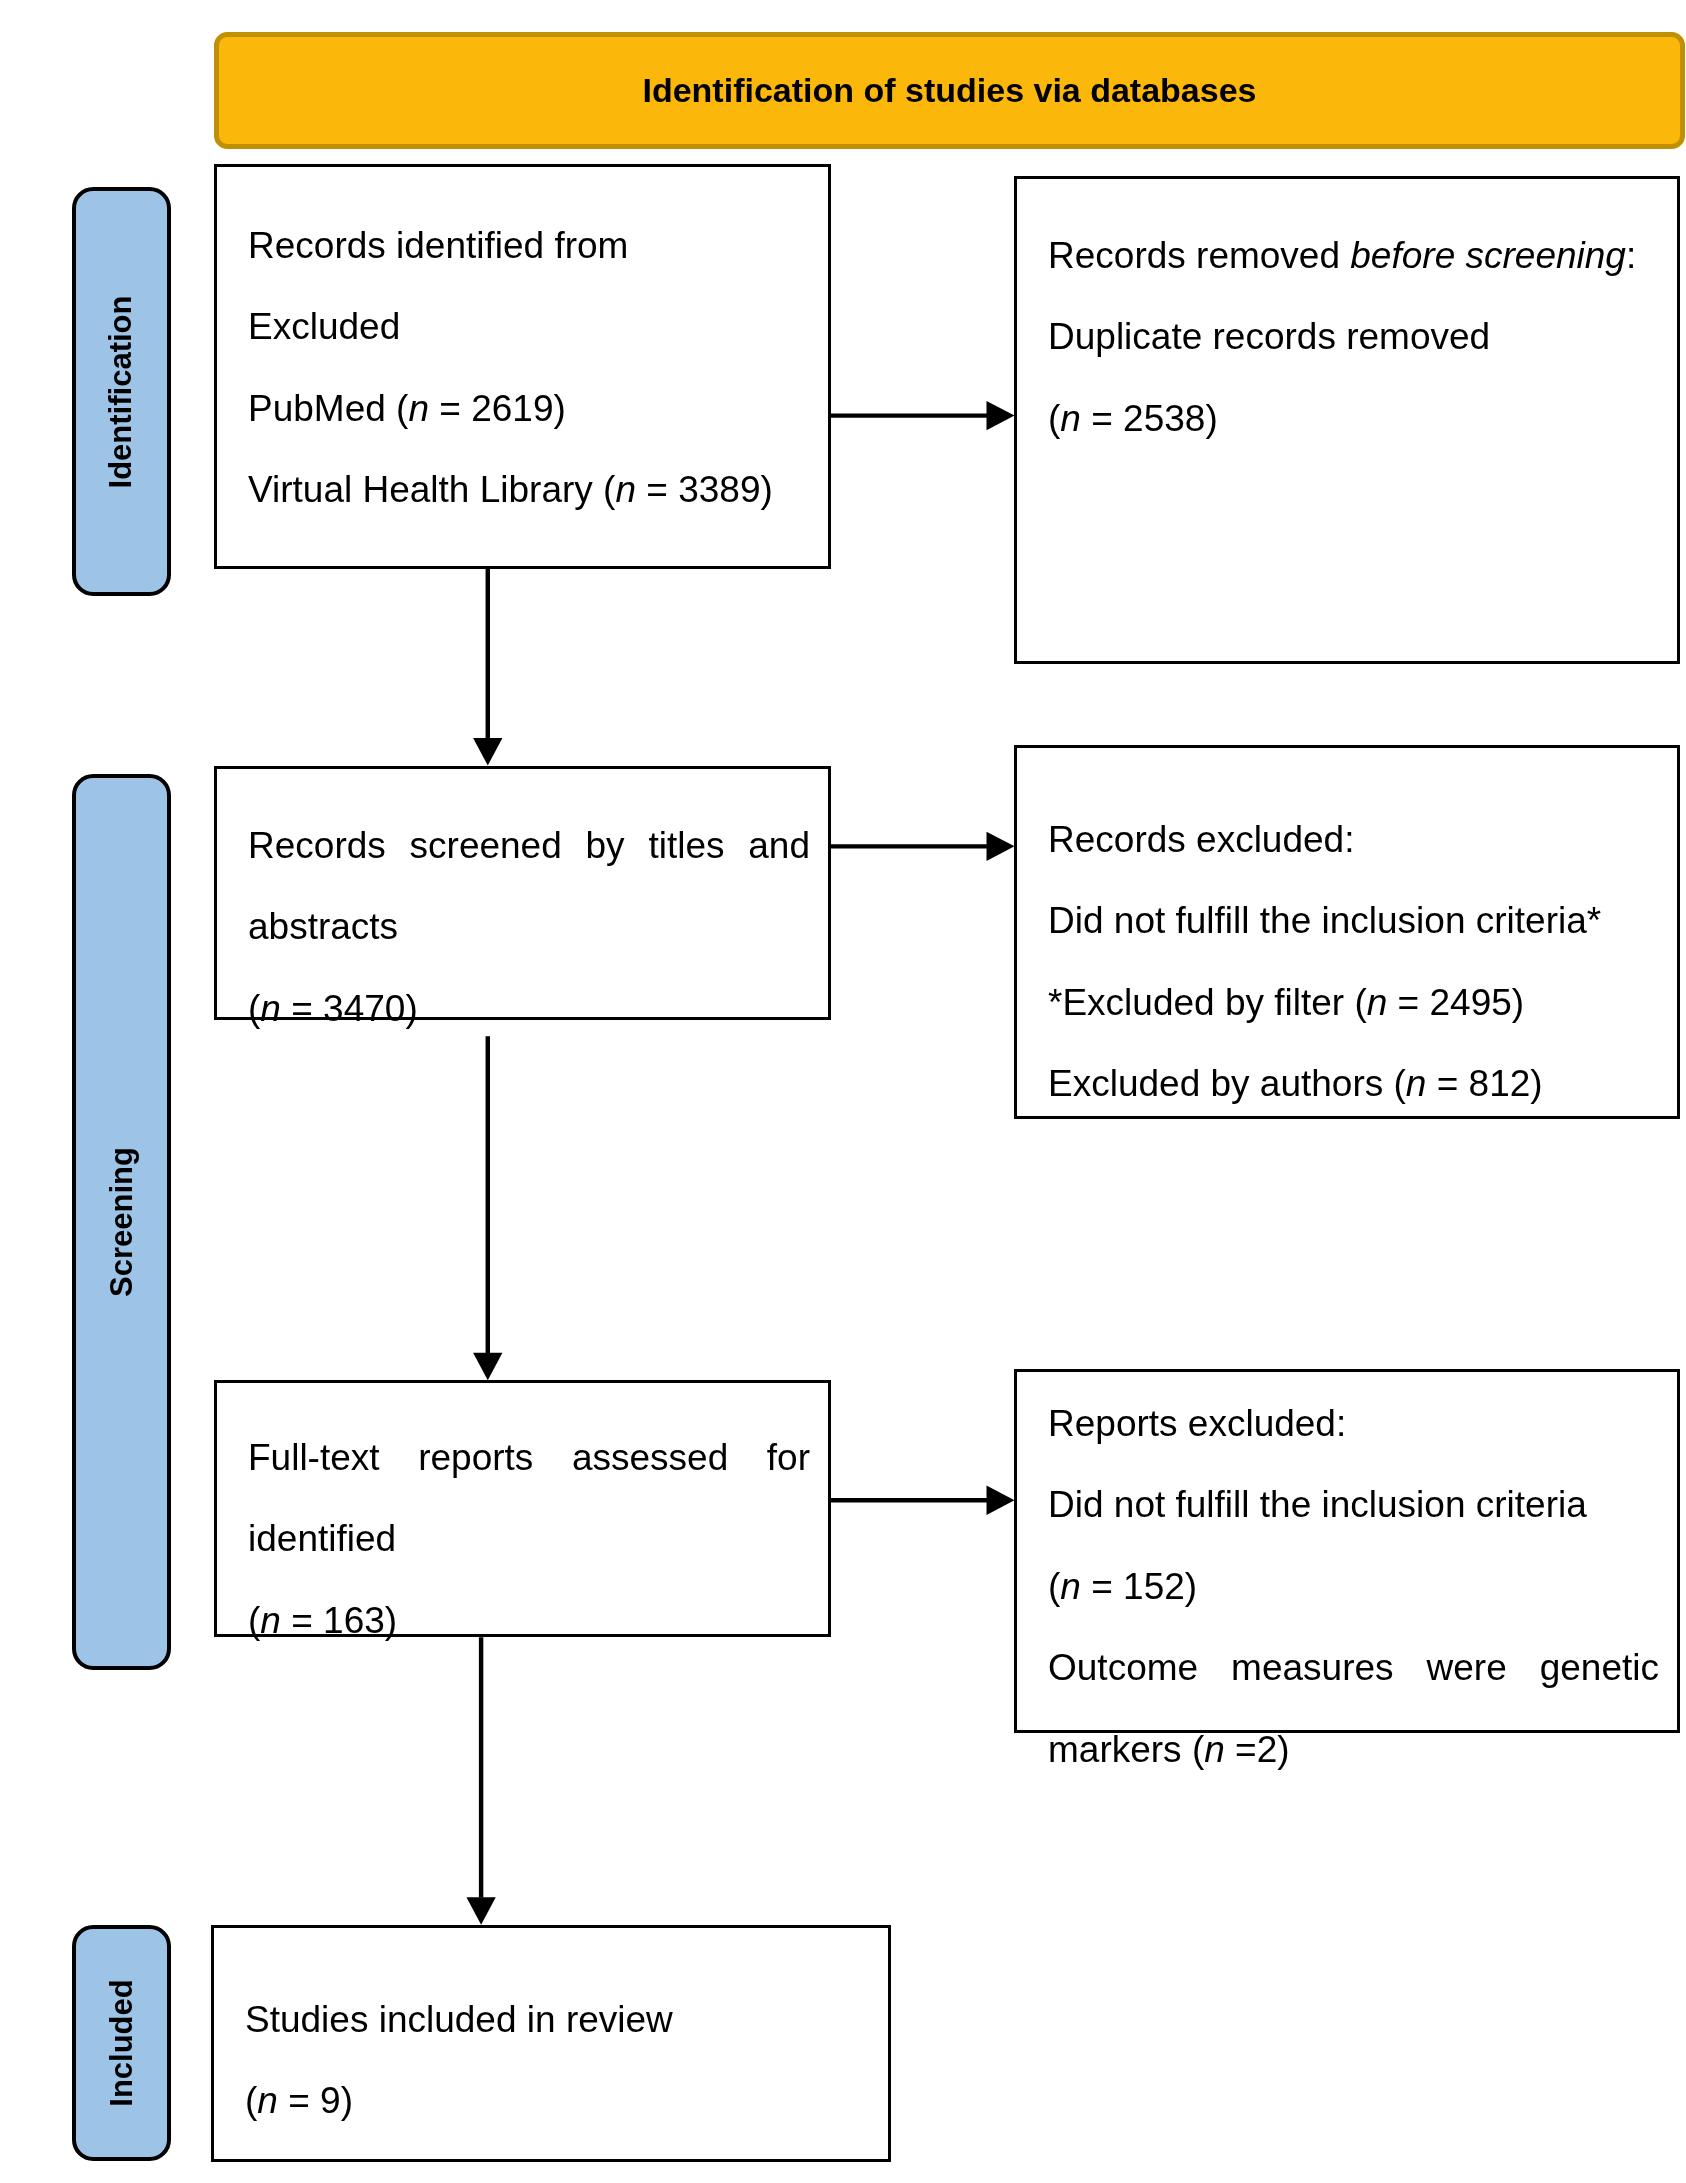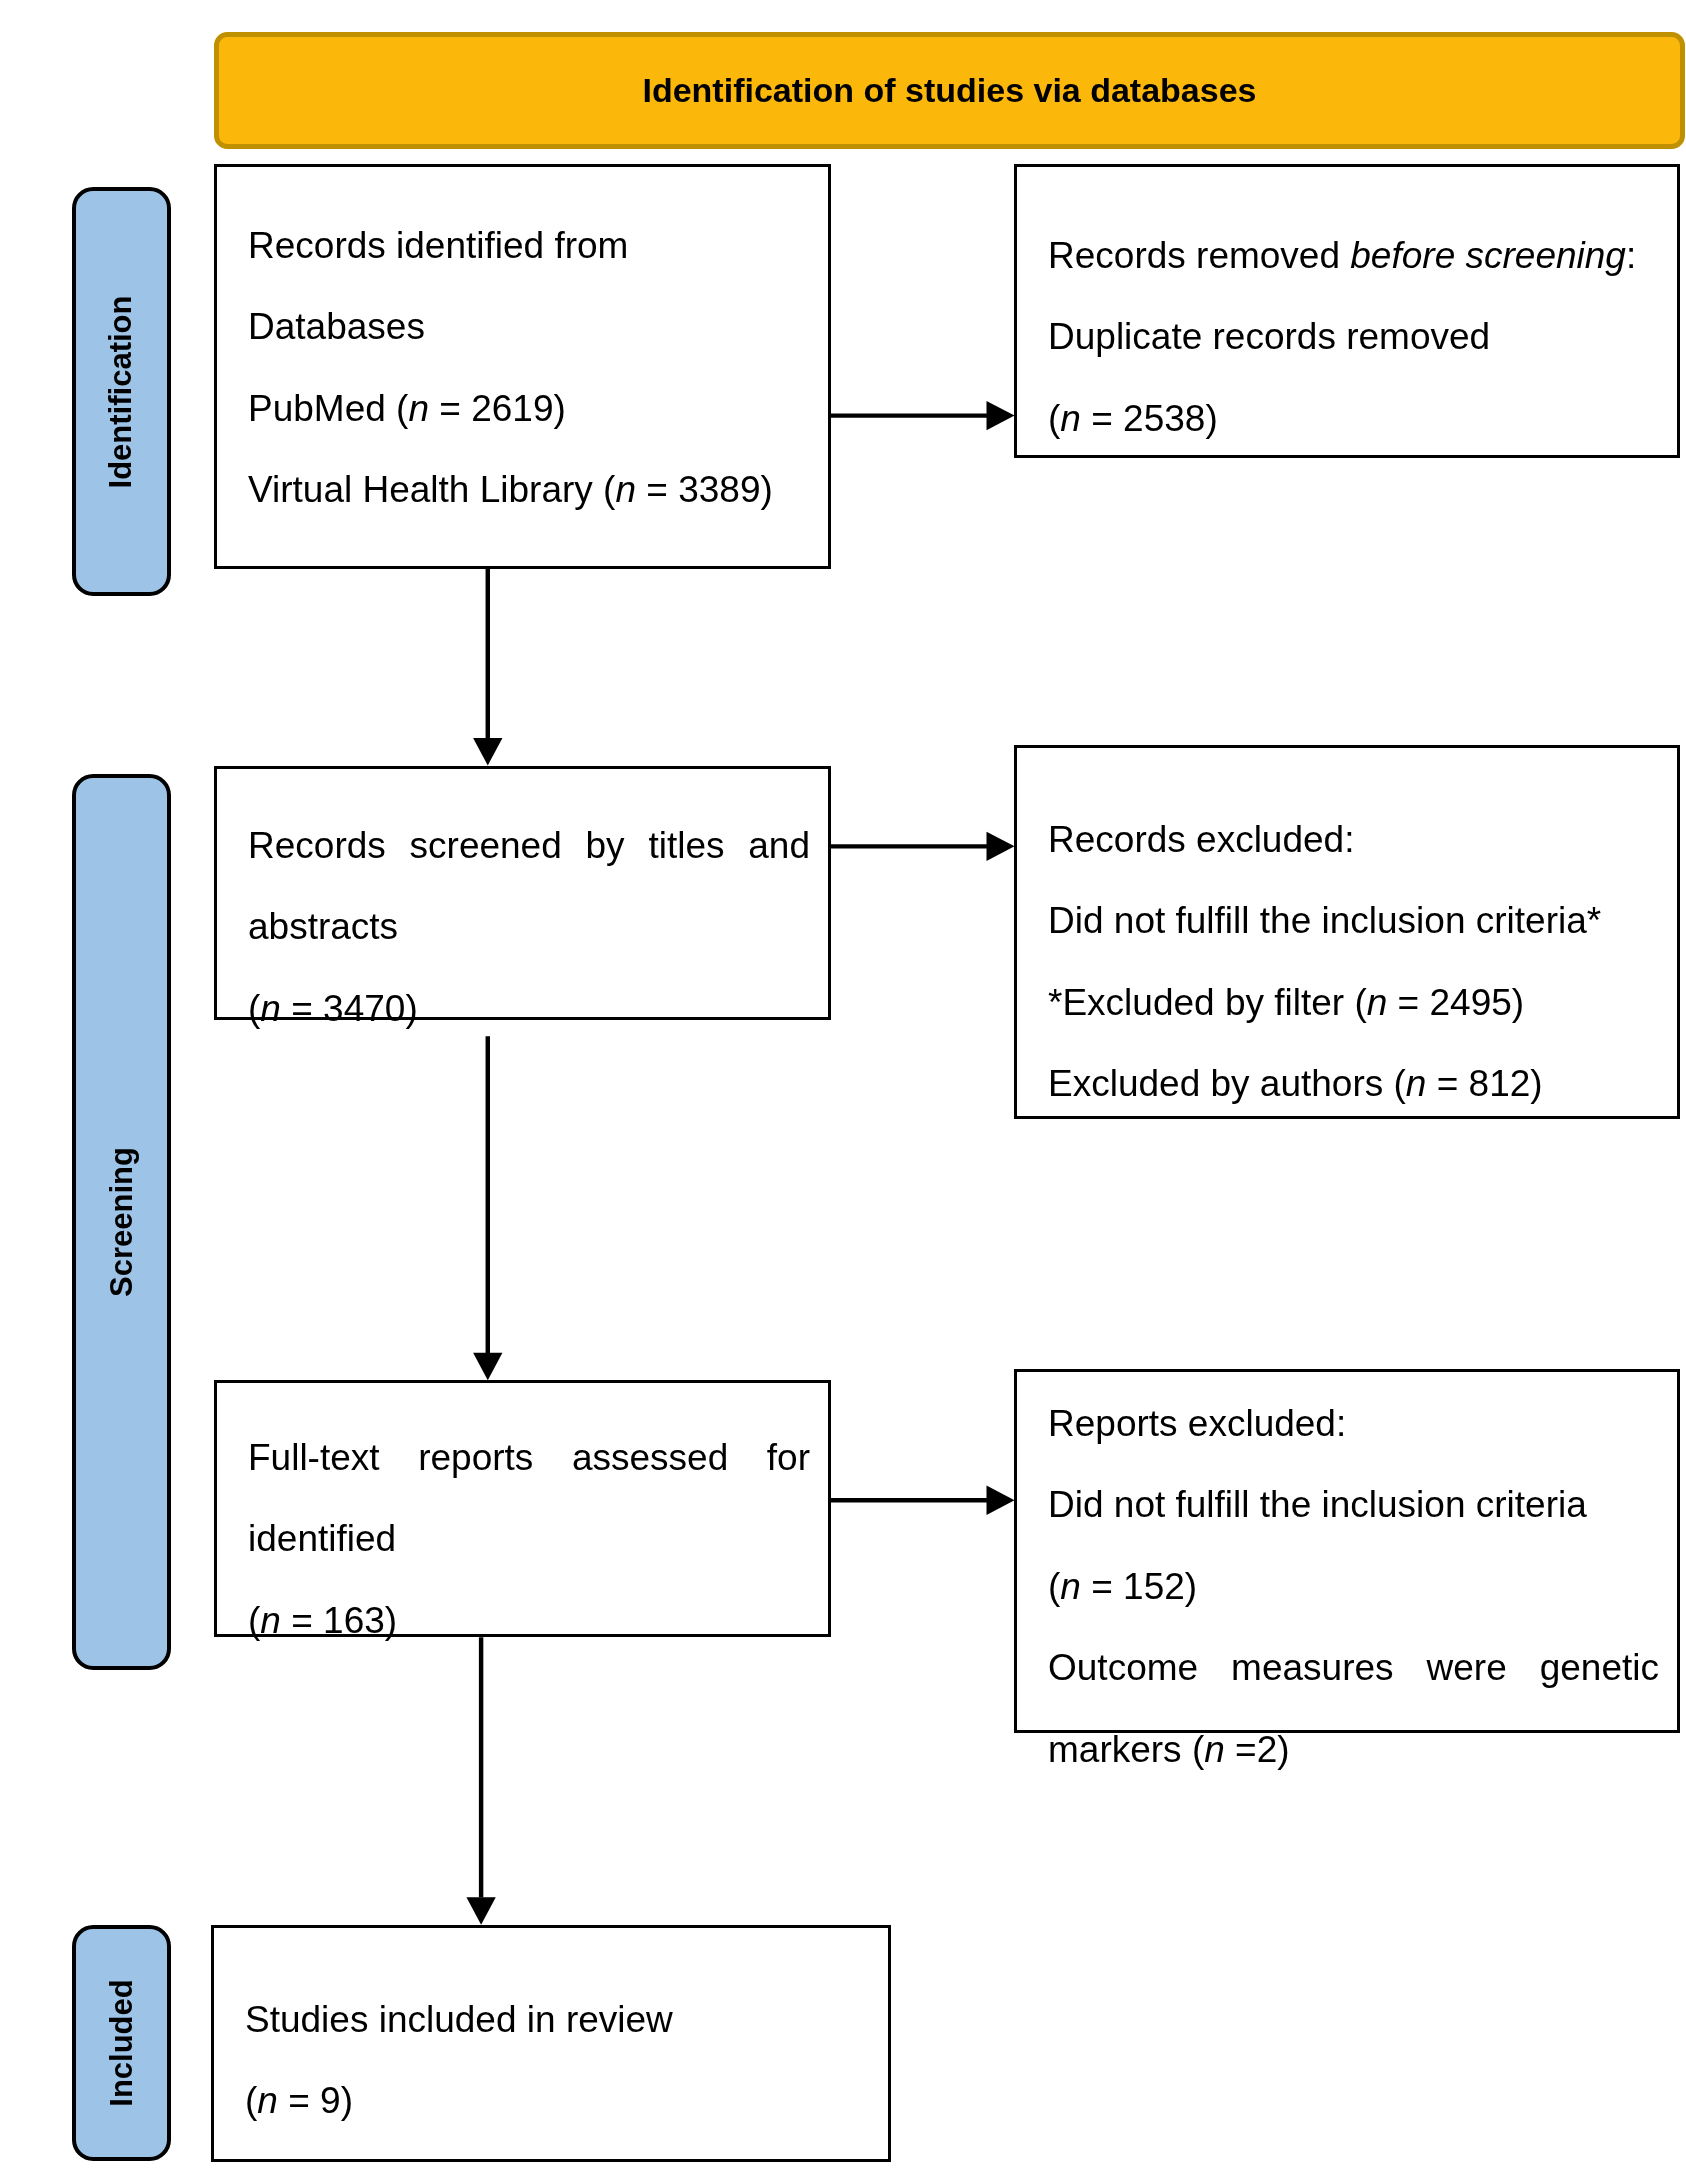--- a/index.html
+++ b/index.html
@@ -42,21 +42,21 @@
   .box{
     position:absolute;box-sizing:border-box;
     background:#fff;border:3.6px solid var(--box-border,#000);
     padding-left:31px;padding-right:18px;
     font-size:37px;
   }
   .b1{left:179px;top:164px;width:617px;height:405px;padding-top:38px;}
   .b2{left:179px;top:766px;width:617px;height:254px;padding-top:36px;}
   .b3{left:179px;top:1380px;width:617px;height:257px;padding-top:34px;}
   .b4{left:176px;top:1925px;width:680px;height:237px;padding-top:51px;}
-  .rb1{left:979px;top:164px;width:666px;height:294px;padding-top:48px;}
+  .rb1{left:979px;top:176px;width:666px;height:488px;padding-top:36px;}
   .rb2{left:979px;top:745px;width:666px;height:374px;padding-top:51px;}
   .rb3{left:979px;top:1369px;width:666px;height:364px;padding-top:11px;}
   .line{line-height:2.2;white-space:pre;}
   .line.justify{white-space:normal;text-align:justify;text-align-last:justify;text-justify:inter-word;}
   .it{font-style:italic;}
   
   .arrows{position:absolute;left:0;top:0;width:1687px;height:2183px;pointer-events:none;}
   .arrows line{stroke:var(--arrow,#000);stroke-width:10px;}
   .arrows polygon{fill:var(--arrow,#000);stroke:none;}
 </style>
@@ -74,21 +74,21 @@
   </div>
   <div class="stage stage-2">
     <span class="vtext">Screening</span>
   </div>
   <div class="stage stage-3">
     <span class="vtext">Included</span>
   </div>
 
   <div class="box b1">
       <div class="line"><span>Records identified from</span></div>
-      <div class="line"><span>Databases</span></div>
+      <div class="line"><span>Excluded</span></div>
       <div class="line"><span>PubMed (</span><span class="it">n</span><span> = 2619)</span></div>
       <div class="line"><span>Virtual Health Library (</span><span class="it">n</span><span> = 3389)</span></div>
     </div>
   <div class="box rb1">
       <div class="line"><span>Records removed </span><span class="it">before screening</span><span>:</span></div>
       <div class="line"><span>Duplicate records removed</span></div>
       <div class="line"><span>(</span><span class="it">n</span><span> = 2538)</span></div>
     </div>
   <div class="box b2">
       <div class="line justify"><span>Records screened by titles and</span></div>

